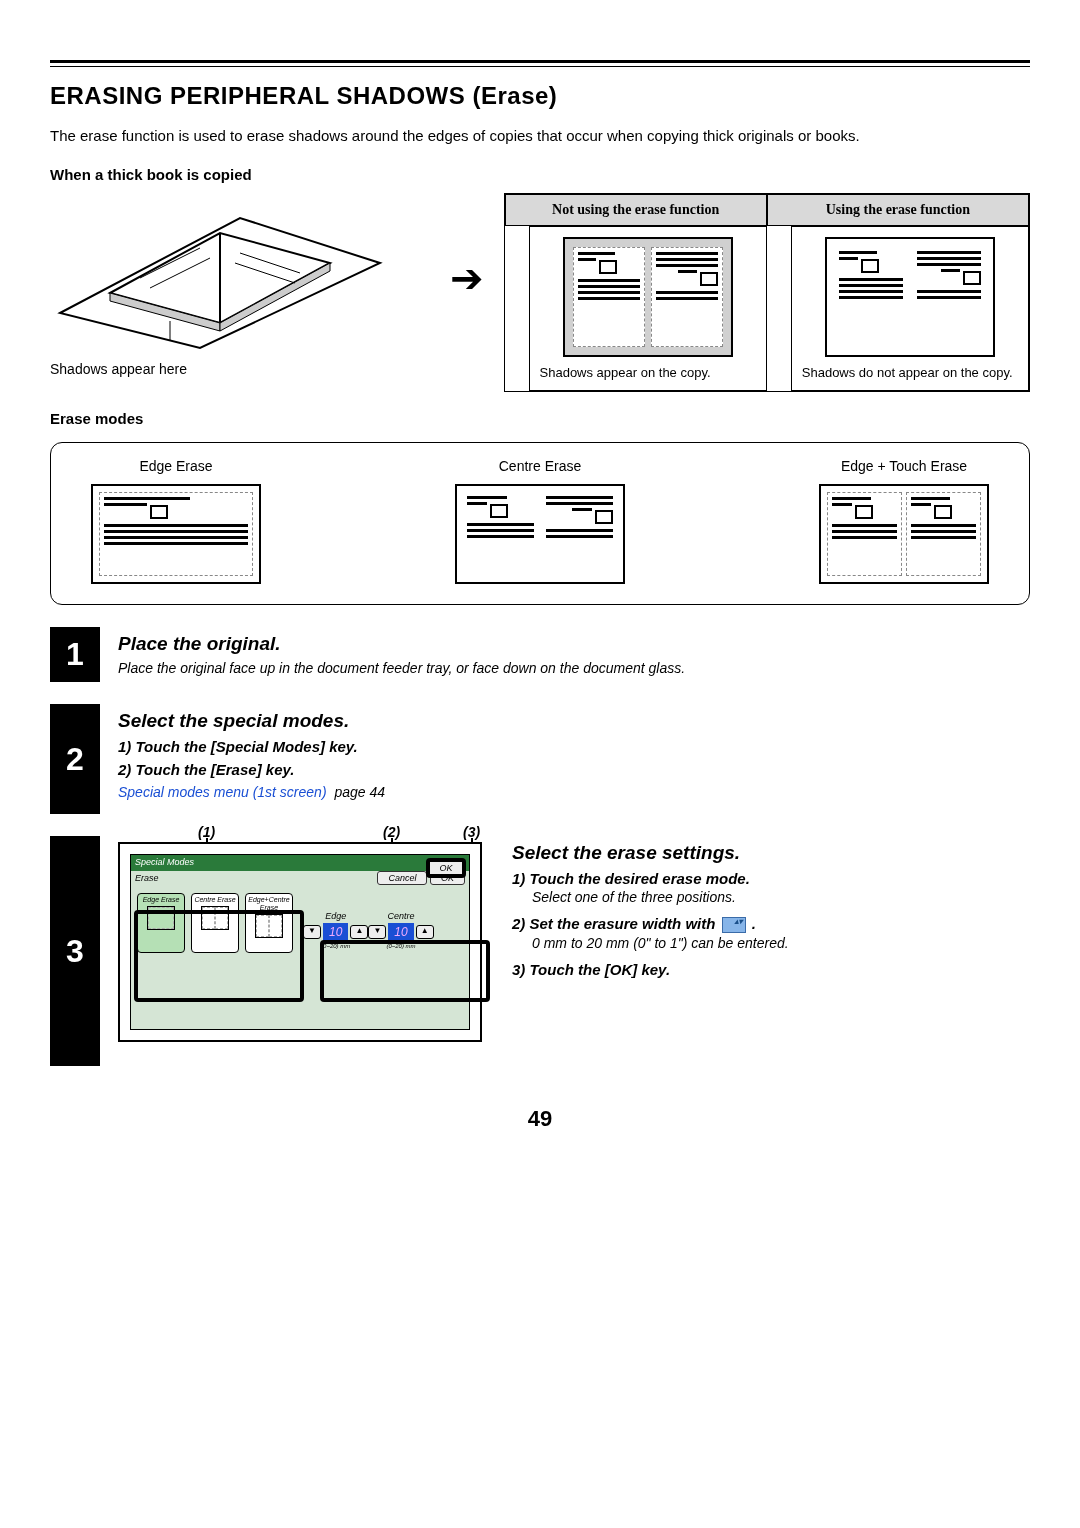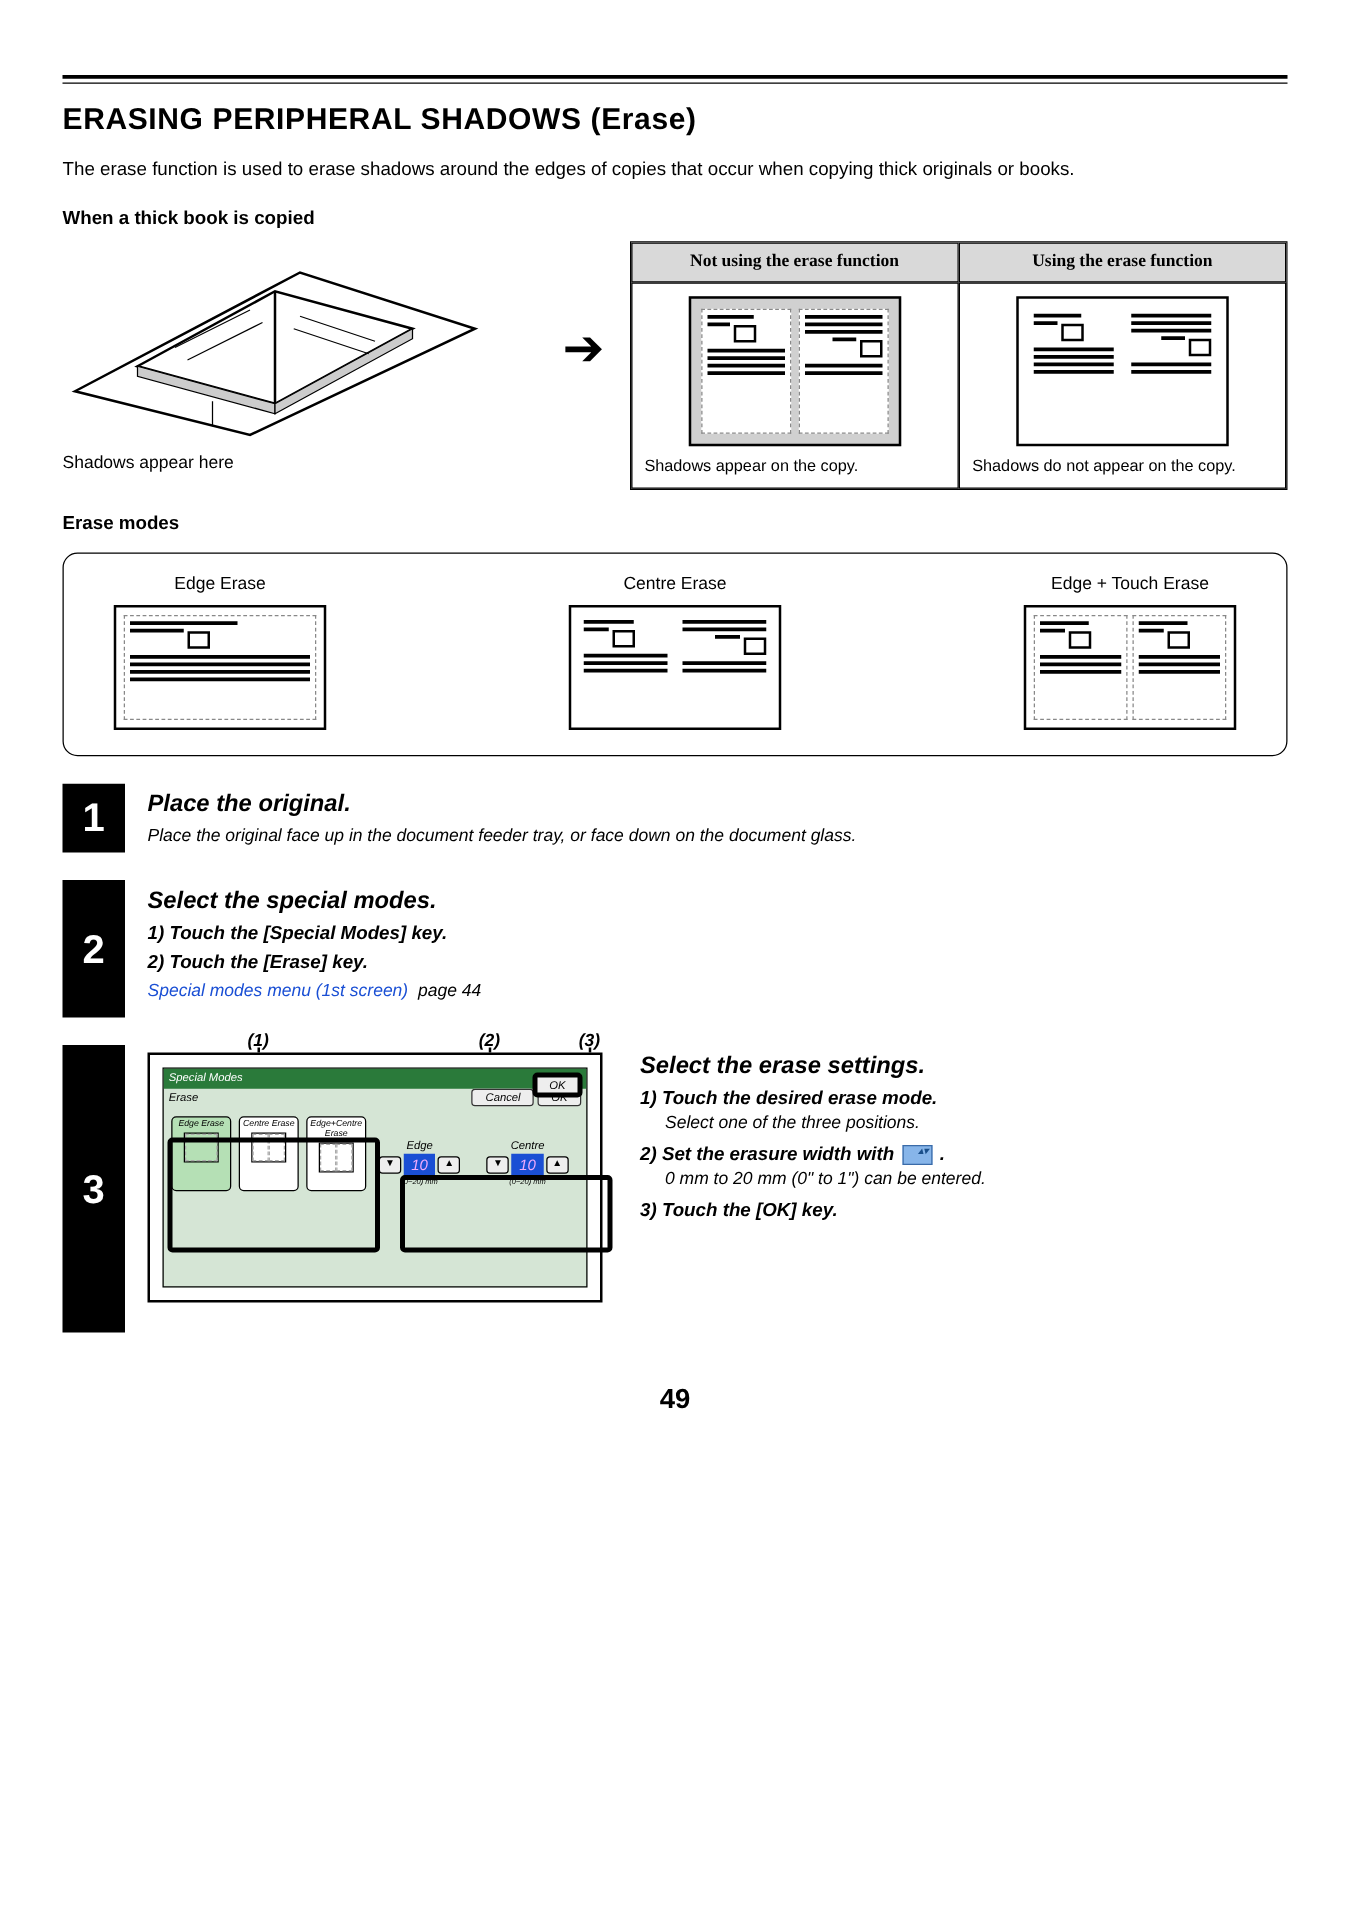--- a/index.html
+++ b/index.html
@@ -46,20 +46,21 @@
     font-size:14px;
     padding:6px 4px;
     line-height:1.3;
   }
   .compare-body { display:flex; }
   .compare-body > div {
     flex:1;
     border:1px solid #000;
     padding:10px;
     font-size:13px;
+    margin-left:24px;
   }
   .copy-result {
     width:170px; height:120px;
     background:#d0d0d0;
     border:2px solid #000;
     margin:0 auto 8px;
     display:flex;
     padding:8px;
     gap:6px;
   }
@@ -168,21 +169,21 @@
   .mode-ic {
     width:28px; height:24px;
     border:1px solid #000;
     margin:2px auto;
     display:flex;
   }
   .mode-ic > div { flex:1; border:1px dashed #aaa; }
   .ts-measure {
     flex:1;
     display:flex;
-    gap:21px;
+    gap:0;
     align-items:flex-end;
     padding:4px;
   }
   .meas-group {
     display:flex;
     flex-direction:column;
     align-items:center;
     gap:2px;
   }
   .arrow-btn {

